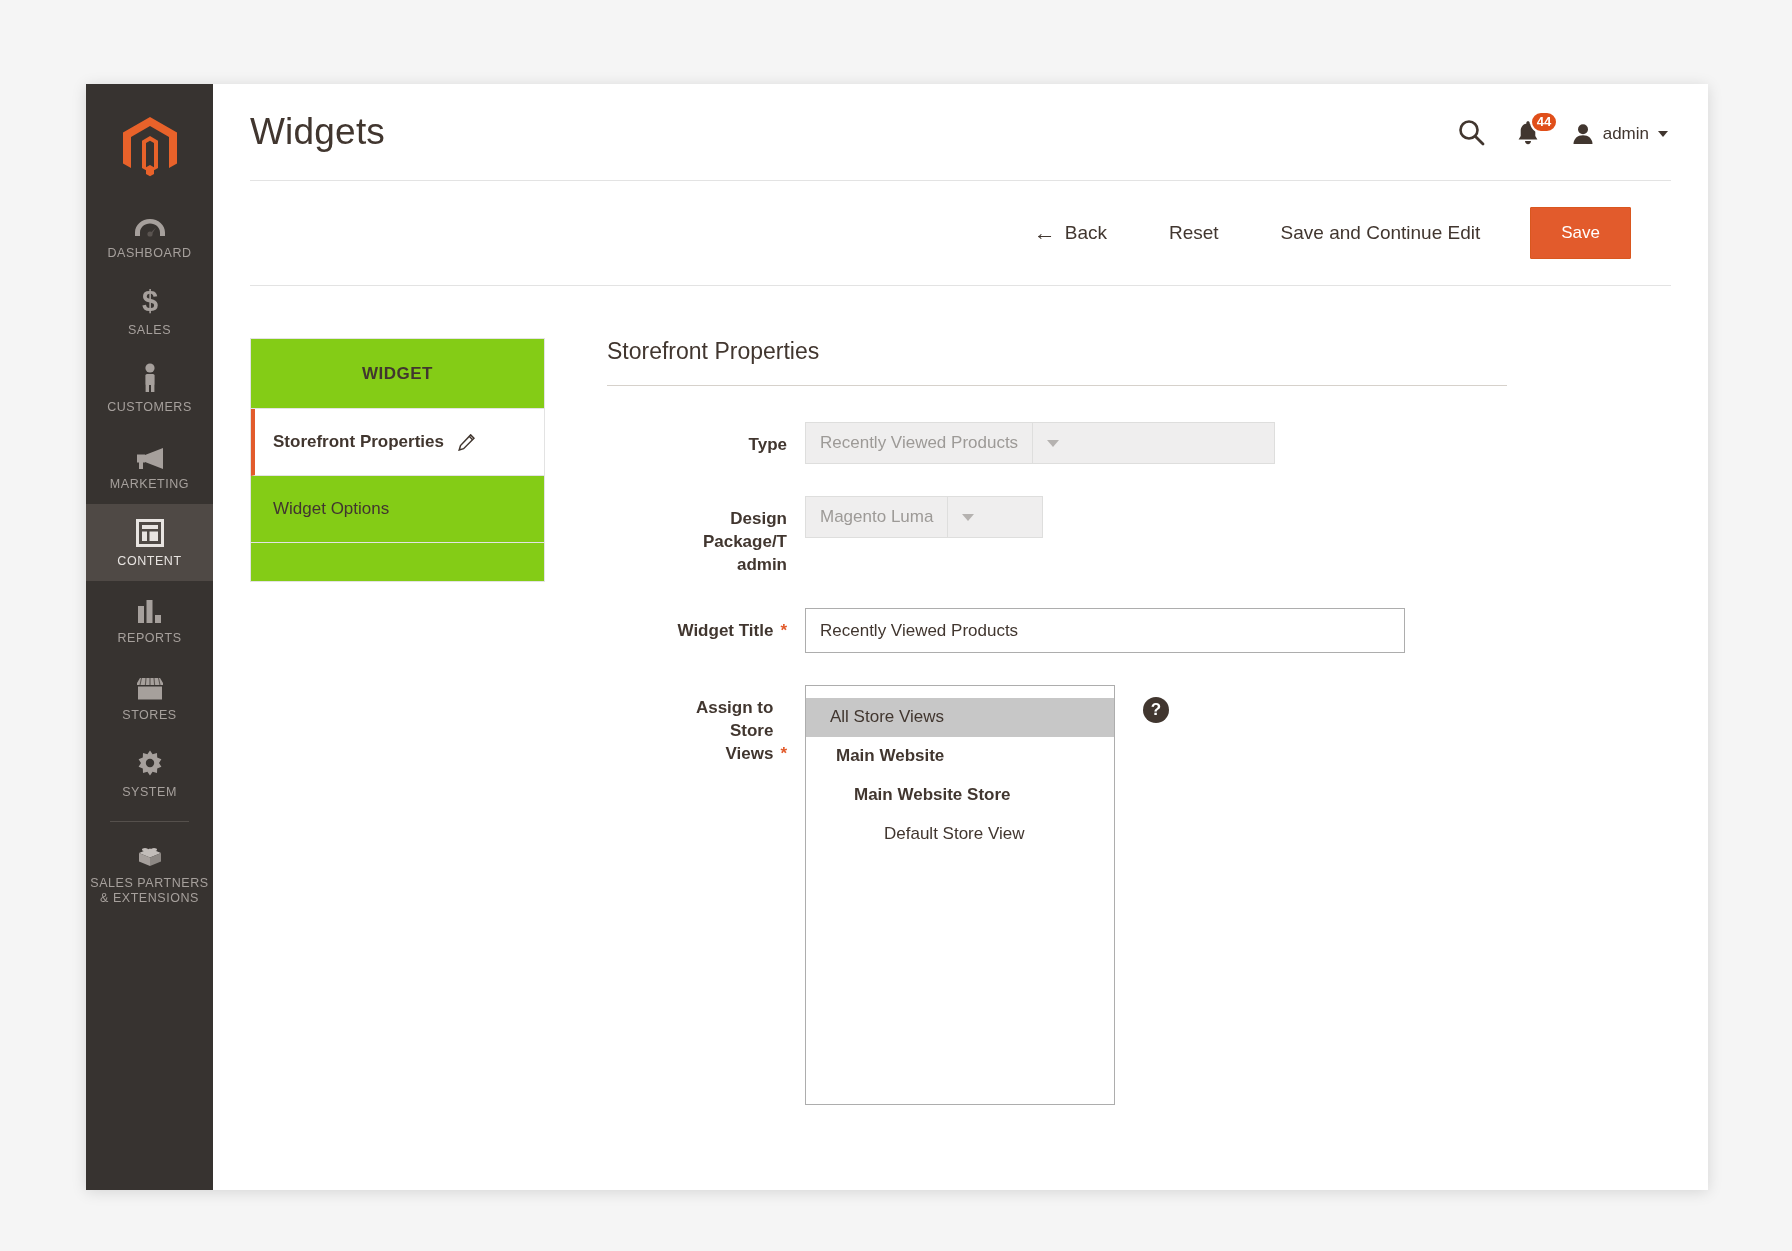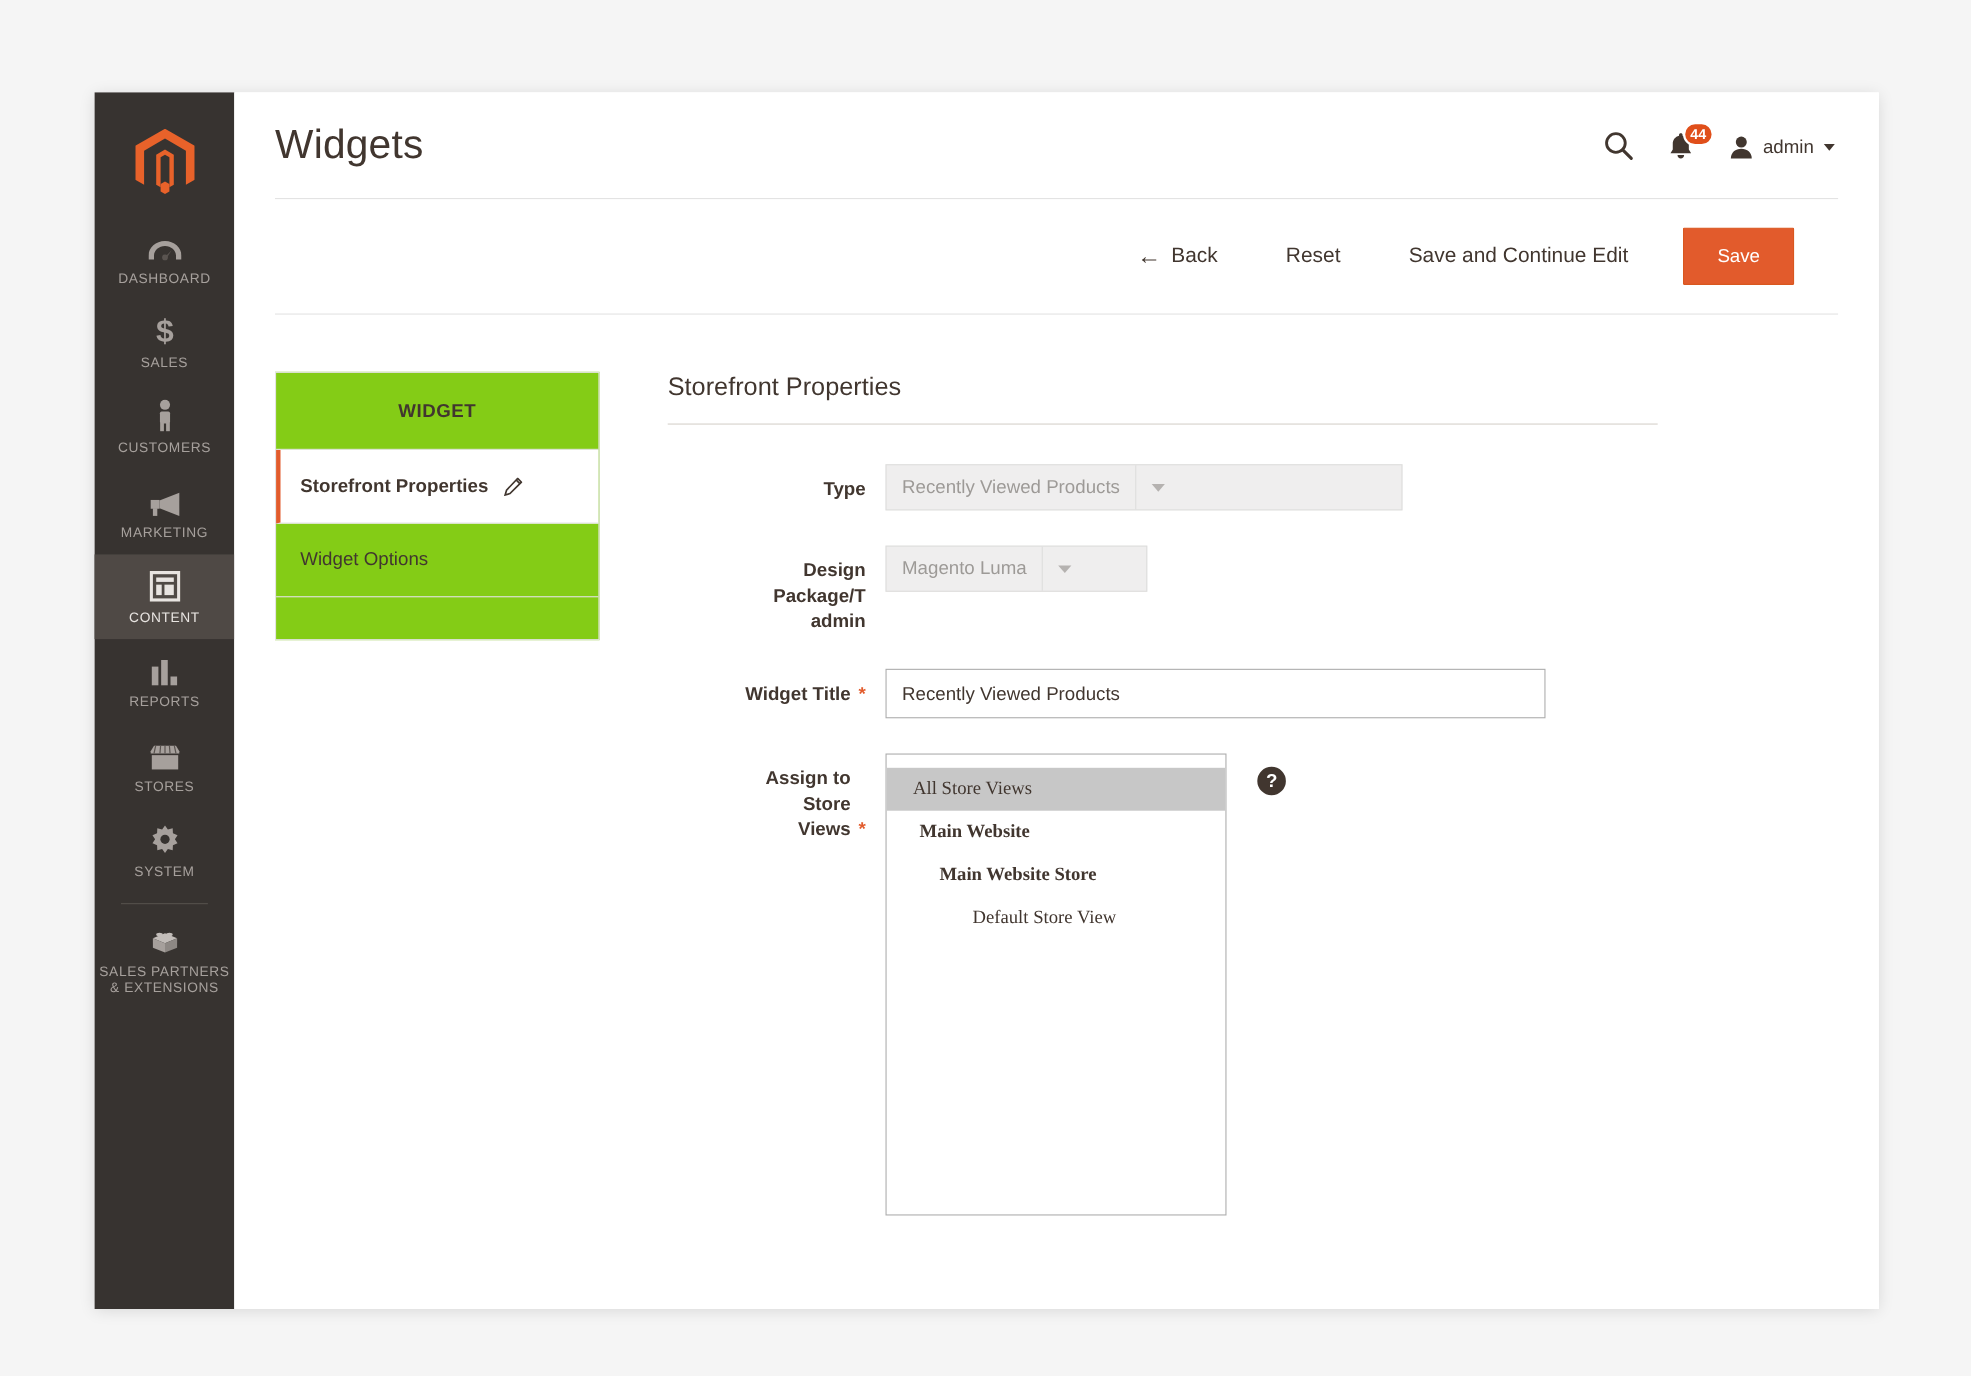--- a/index.html
+++ b/index.html
@@ -269,21 +269,20 @@
   }
 
   .multiselect-wrap { display: flex; align-items: flex-start; gap: 28px; }
   .multiselect {
     width: 310px;
     height: 420px;
     border: 1px solid #adadad;
     background: #fff;
     overflow: hidden;
     padding-top: 12px;
-    font-family: Liberation Serif, serif;
   }
   .ms-option {
     font-size: 17px;
     color: #41362f;
     padding: 8px 14px 9px 24px;
     line-height: 22px;
     cursor: pointer;
   }
   .ms-option.selected { background: #c7c7c7; }
   .ms-option.level-1 { font-weight: bold; padding-left: 30px; }

